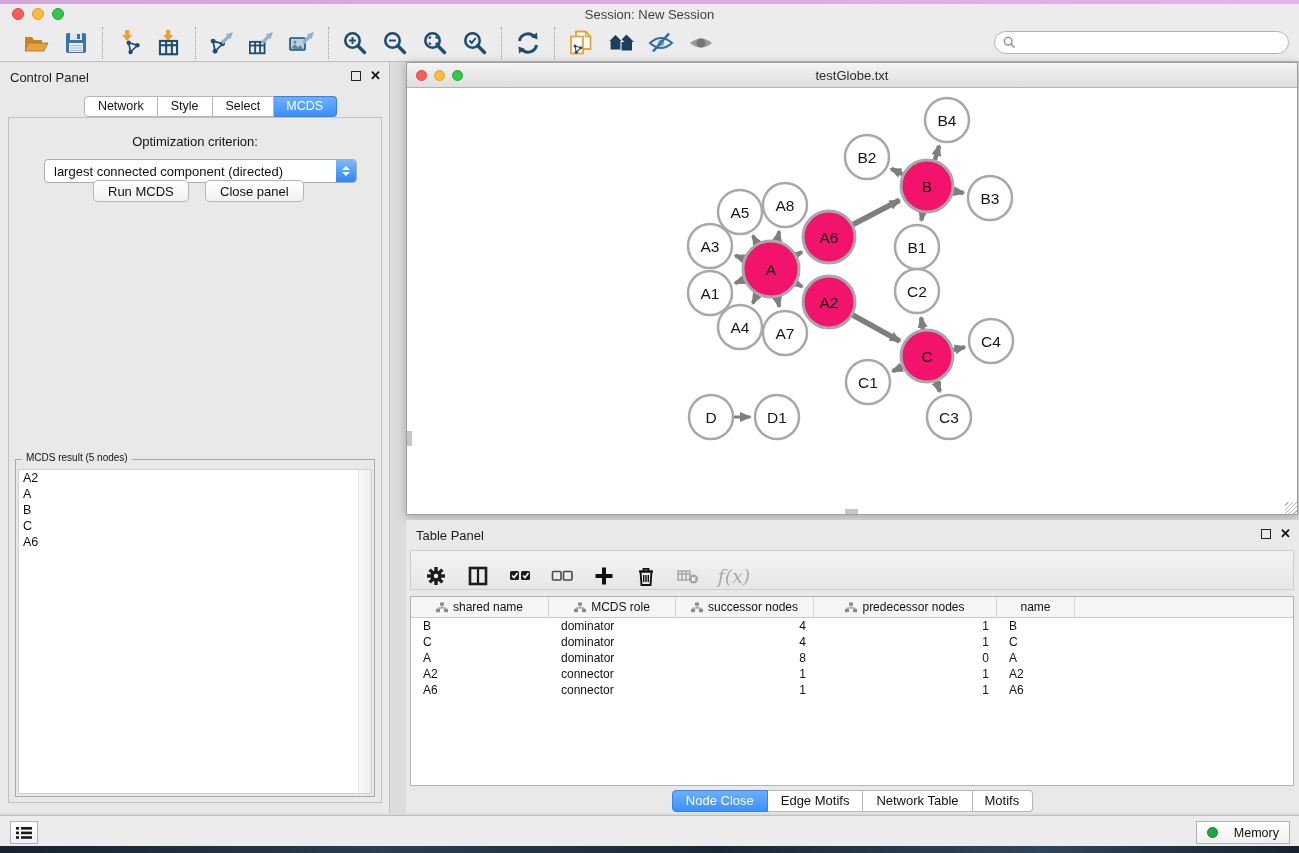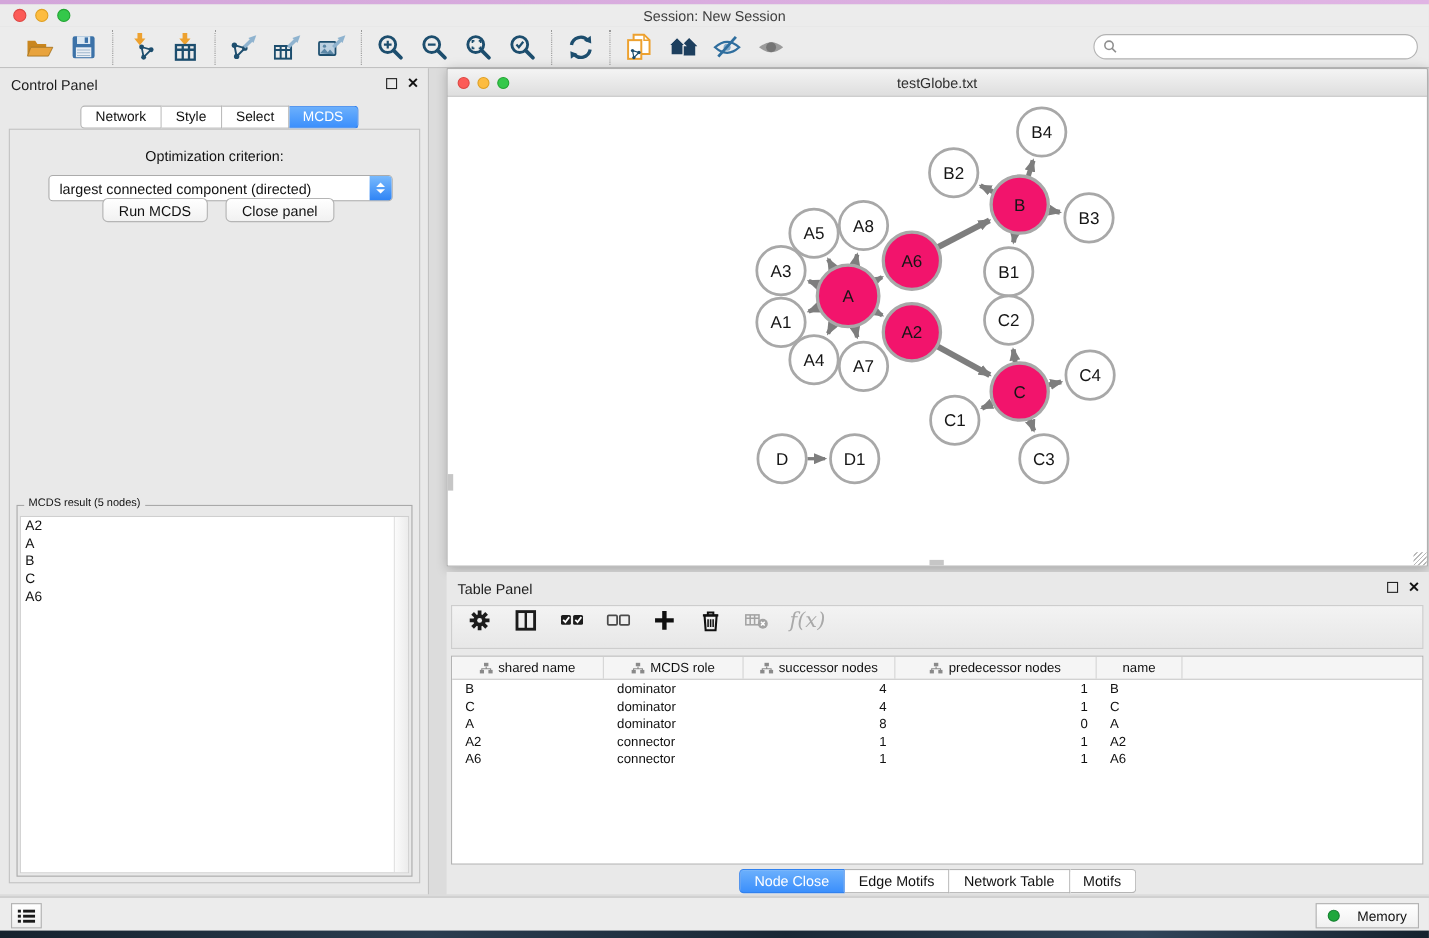--- a/index.html
+++ b/index.html
@@ -24,21 +24,21 @@
   .tbtn svg { display:block; }
   .search-wrap { position:absolute; right:10px; top:31px; width:295px; height:23px; border:1px solid #b3b3b3; border-radius:12px; background:#ffffff; display:flex; align-items:center; }
   .search-wrap svg { margin-left:8px; }
   .search-input { border:none; outline:none; background:transparent; flex:1; height:100%; font-size:12px; padding:0 8px 0 5px; }
 
   
   .control-panel { position:absolute; left:0; top:62px; width:390px; height:751px; background:#e9e9e9; border-right:1px solid #c2c2c2; }
   .panel-head { position:absolute; left:0; top:0; width:100%; height:28px; }
   .panel-head .ptitle { position:absolute; left:10px; top:8px; font-size:13px; color:#1c1c1c; }
   .panel-icons { position:absolute; right:8px; top:9px; display:flex; gap:9px; align-items:center; }
-  .cp-tabs { position:absolute; left:5px; top:34px; width:100%; display:flex; justify-content:center; }
+  .cp-tabs { position:absolute; left:16px; top:34px; width:100%; display:flex; justify-content:center; }
   .tab { height:21px; line-height:19px; padding:0 13px; font-size:12.5px; background:#ffffff; border:1px solid #b5b5b5; border-left-width:0; color:#111; cursor:default; }
   .tab:first-child { border-left-width:1px; border-radius:4px 0 0 4px; }
   .tab:last-child { border-radius:0 4px 4px 0;padding-left:12px; }
   .tab.active { background:linear-gradient(#6cb0fc,#3b8ffc); border-color:#3181ee; color:#fff; }
   .cp-box { position:absolute; left:8px; top:55px; width:374px; height:686px; border:1px solid #c2c2c2; background:#e9e9e9; }
   .opt-label { position:absolute; left:0; width:100%; top:16px; text-align:center; font-size:13px; color:#111; }
   .dropdown { position:absolute; left:35px; top:41px; width:313px; height:24px; background:#fff; border:1px solid #ababab; border-radius:4px; display:flex; align-items:center; }
   .dropdown .dval { flex:1; font-size:13px; color:#111; padding-left:9px; white-space:nowrap; }
   .dd-stepper { width:20px; height:22px; border-radius:0 3px 3px 0; background:linear-gradient(#79bafd,#2f84f5); display:flex; flex-direction:column; align-items:center; justify-content:center; gap:2px; }
   .dd-stepper i { width:0; height:0; border-left:4px solid transparent; border-right:4px solid transparent; }
@@ -60,21 +60,21 @@
   .net-lights { position:absolute; left:9px; top:7px; display:flex; gap:7px; }
   .net-lights .light { width:11px; height:11px; }
   .net-canvas { position:absolute; left:0; top:25px; width:890px; height:426px; background:#fff;text-align:right; }
   .grip-v { position:absolute; left:0; top:368px; width:5px; height:15px; background:#c6c6c6; }
   .grip-h { position:absolute; left:438px; bottom:0; width:13px; height:5px; background:#c6c6c6; }
   .corner-grip { position:absolute; right:0; bottom:0; width:12px; height:12px;
     background:repeating-linear-gradient(135deg, transparent 0 2px, #b9b9b9 2px 3px); }
 
   
   .table-panel { position:absolute; left:406px; top:520px; width:893px; height:293px; background:#e9e9e9; }
-  .tp-toolbar { position:absolute; left:4px; top:30px; right:5px; height:40px; background:linear-gradient(#f3f3f3,#e7e7e7); border:1px solid #cdcdcd; display:flex; align-items:flex-start; padding-left:12px; gap:16px; }
+  .tp-toolbar { position:absolute; left:4px; top:30px; right:5px; height:40px; background:linear-gradient(#f3f3f3,#e7e7e7); border:1px solid #cdcdcd; display:flex; align-items:flex-end; padding-left:12px; gap:16px; }
   .tpbtn { width:26px; height:26px; border:none; background:transparent; display:flex; align-items:center; justify-content:center; }
   .fx { font-family:"DejaVu Serif", serif; font-style:italic; font-size:19px; color:#a9a9a9; }
   .tp-table { position:absolute; left:4px; top:76px; right:5px; height:190px; background:#fff; border:1px solid #b3b3b3; overflow:hidden; }
   .thead { display:flex; height:21px; background:#f5f5f5; border-bottom:1px solid #c9c9c9; }
   .th { display:flex; align-items:center; justify-content:center; gap:5px; font-size:12px; color:#111; border-right:1px solid #d4d4d4; height:100%; }
   .trow { display:flex; height:16px; }
   .td { font-size:12px; color:#111; line-height:16px; white-space:nowrap; }
   .tp-tabs { position:absolute; left:0; right:0; top:270px; display:flex; justify-content:center; }
   .tp-tabs .tab { font-size:13px; height:22px; line-height:20px; }
 

